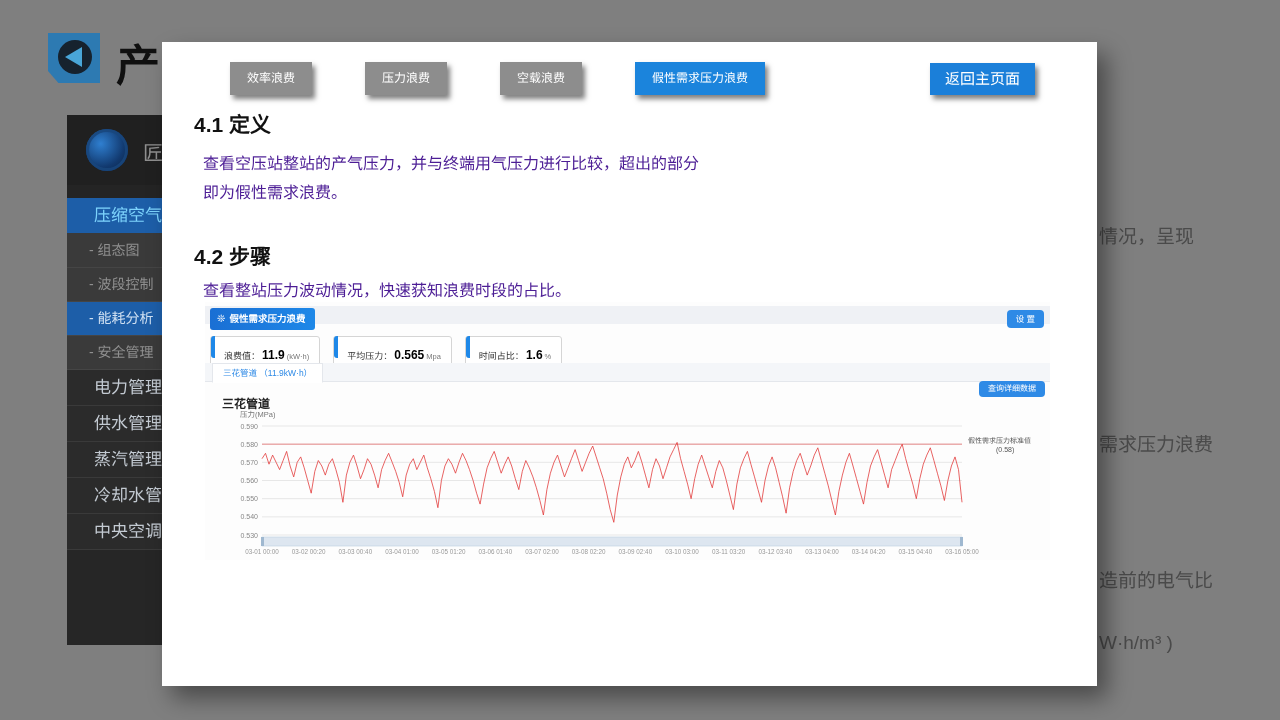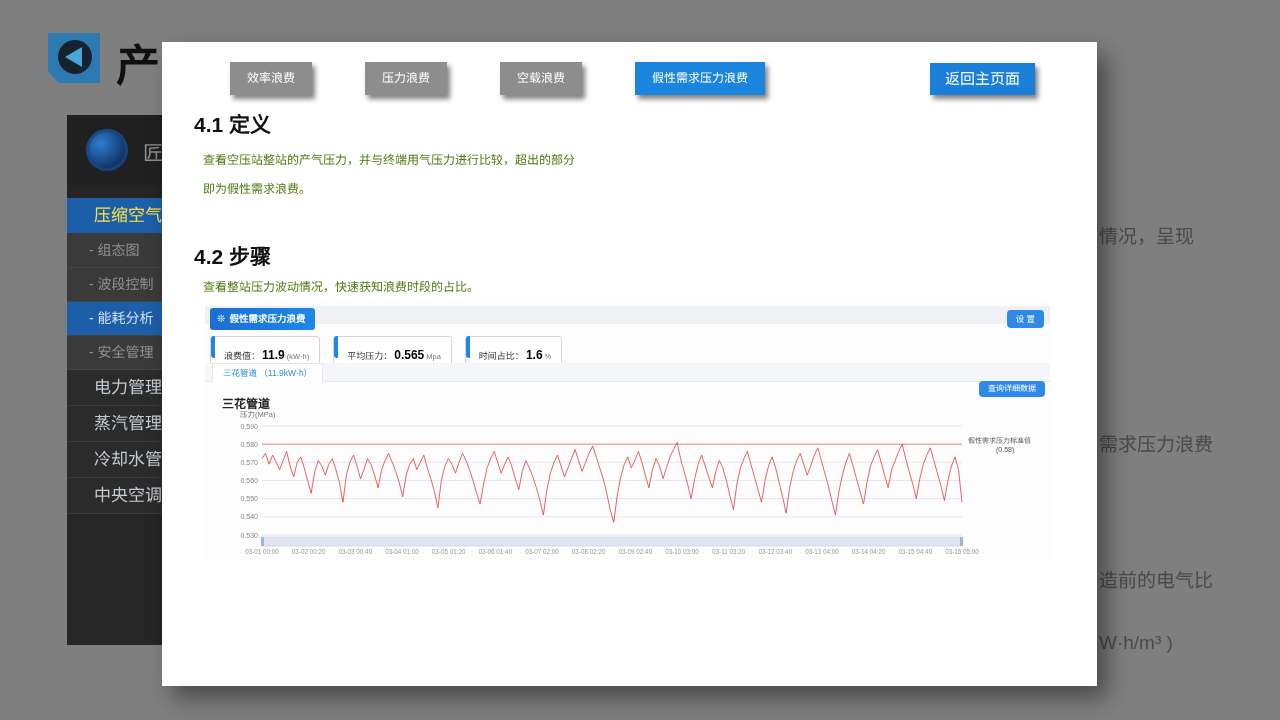--- a/index.html
+++ b/index.html
@@ -21,36 +21,36 @@
   .sb-logo{height:70px;background:#202020;position:relative;flex:none;}
   .orb{position:absolute;left:19px;top:14px;width:42px;height:42px;border-radius:50%;
     background:radial-gradient(circle at 35% 35%, #2f7fd0, #123a70 60%, #0a1e3c);
     box-shadow:inset 0 0 0 3px rgba(25,70,125,.85);}
   .logo-text{position:absolute;left:76px;top:22px;color:#8f8f8f;font-size:20px;}
   .sb-spacer{height:13px;background:#242424;flex:none;}
   .sb-item{height:35px;line-height:35px;padding-left:27px;font-size:17px;color:#c3cad2;
     border-bottom:1px solid #3a3a3a;white-space:nowrap;flex:none;cursor:pointer;}
   .sb-item.sub{height:33px;line-height:33px;background:#3a3a3a;font-size:14px;color:#8f8f8f;
     padding-left:22px;border-bottom:1px solid #454545;}
-  .sb-item.active{background:#1d5ea8;color:#fde047;}
+  .sb-item.active{background:#1d5ea8;color:#7dd3fc;}
   .sb-item.sub.active{background:#1d5ea8;color:#cfe0f2;}
   .sb-footer{flex:1;background:#262626;}
 
   
   .modal{position:absolute;left:162px;top:42px;width:935px;height:644px;background:#ffffff;
     box-shadow:10px 12px 22px rgba(0,0,0,.42);z-index:10;}
   .tab-bar{position:absolute;left:28px;top:20px;display:flex;gap:13px;}
   .tab{height:33px;line-height:33px;padding:0 17px;background:#8d8d8d;color:#ffffff;font-size:12px;
     box-shadow:3px 4px 5px rgba(0,0,0,.5);cursor:pointer;white-space:nowrap;margin-left:40px;}
   .tab.active{background:#1b84dc;}
   .return-btn{position:absolute;left:768px;top:21px;width:105px;height:32px;background:#1b7fd9;color:#fff;
     font-size:15px;text-align:center;line-height:32px;box-shadow:3px 4px 5px rgba(0,0,0,.5);cursor:pointer;}
   .sec-h{position:absolute;left:32px;font-size:21px;font-weight:bold;color:#111;}
   #sec1-h{top:66px;} #sec2-h{top:198px;}
-  .sec-line{position:absolute;left:41px;font-size:12px;color:#4d7c0f;white-space:nowrap;}
+  .sec-line{position:absolute;left:41px;font-size:16px;color:#4c1d95;white-space:nowrap;}
   #sec1-l0{top:108px;} #sec1-l1{top:137px;} #sec2-l0{top:235px;}
 
   
   .dash{position:absolute;left:43px;top:260px;width:845px;height:258px;background:#fdfdfd;}
   .dash-header{position:absolute;left:0;top:4px;width:100%;height:18px;background:#eff1f5;}
   .dash-badge{position:absolute;left:5px;top:2px;height:22px;line-height:22px;padding:0 10px 0 7px;
     background:linear-gradient(90deg,#1a6fd4,#1e88e8);color:#fff;font-size:9.5px;font-weight:bold;
     border-radius:3px;white-space:nowrap;}
   .dash-badge .bicon{margin-right:4px;font-size:10px;font-weight:normal;}
   .mini-btn{background:#2e8ae6;color:#fff;border-radius:4px;text-align:center;cursor:pointer;white-space:nowrap;}
@@ -91,20 +91,21 @@
       <div class="orb"></div>
       <div class="logo-text">匠</div>
     </div>
     <div class="sb-spacer"></div>
     <div class="sb-item active">压缩空气</div>
       <div class="sb-item sub">- 组态图</div>
       <div class="sb-item sub">- 波段控制</div>
       <div class="sb-item sub active">- 能耗分析</div>
       <div class="sb-item sub">- 安全管理</div>
       <div class="sb-item">电力管理</div>
+      <div class="sb-item">供水管理</div>
       <div class="sb-item">蒸汽管理</div>
       <div class="sb-item">冷却水管</div>
       <div class="sb-item">中央空调管</div>
     <div class="sb-footer"></div>
   </div>
 
   <div class="modal">
     <div class="tab-bar">
         <div class="tab">效率浪费</div>
         <div class="tab">压力浪费</div>

